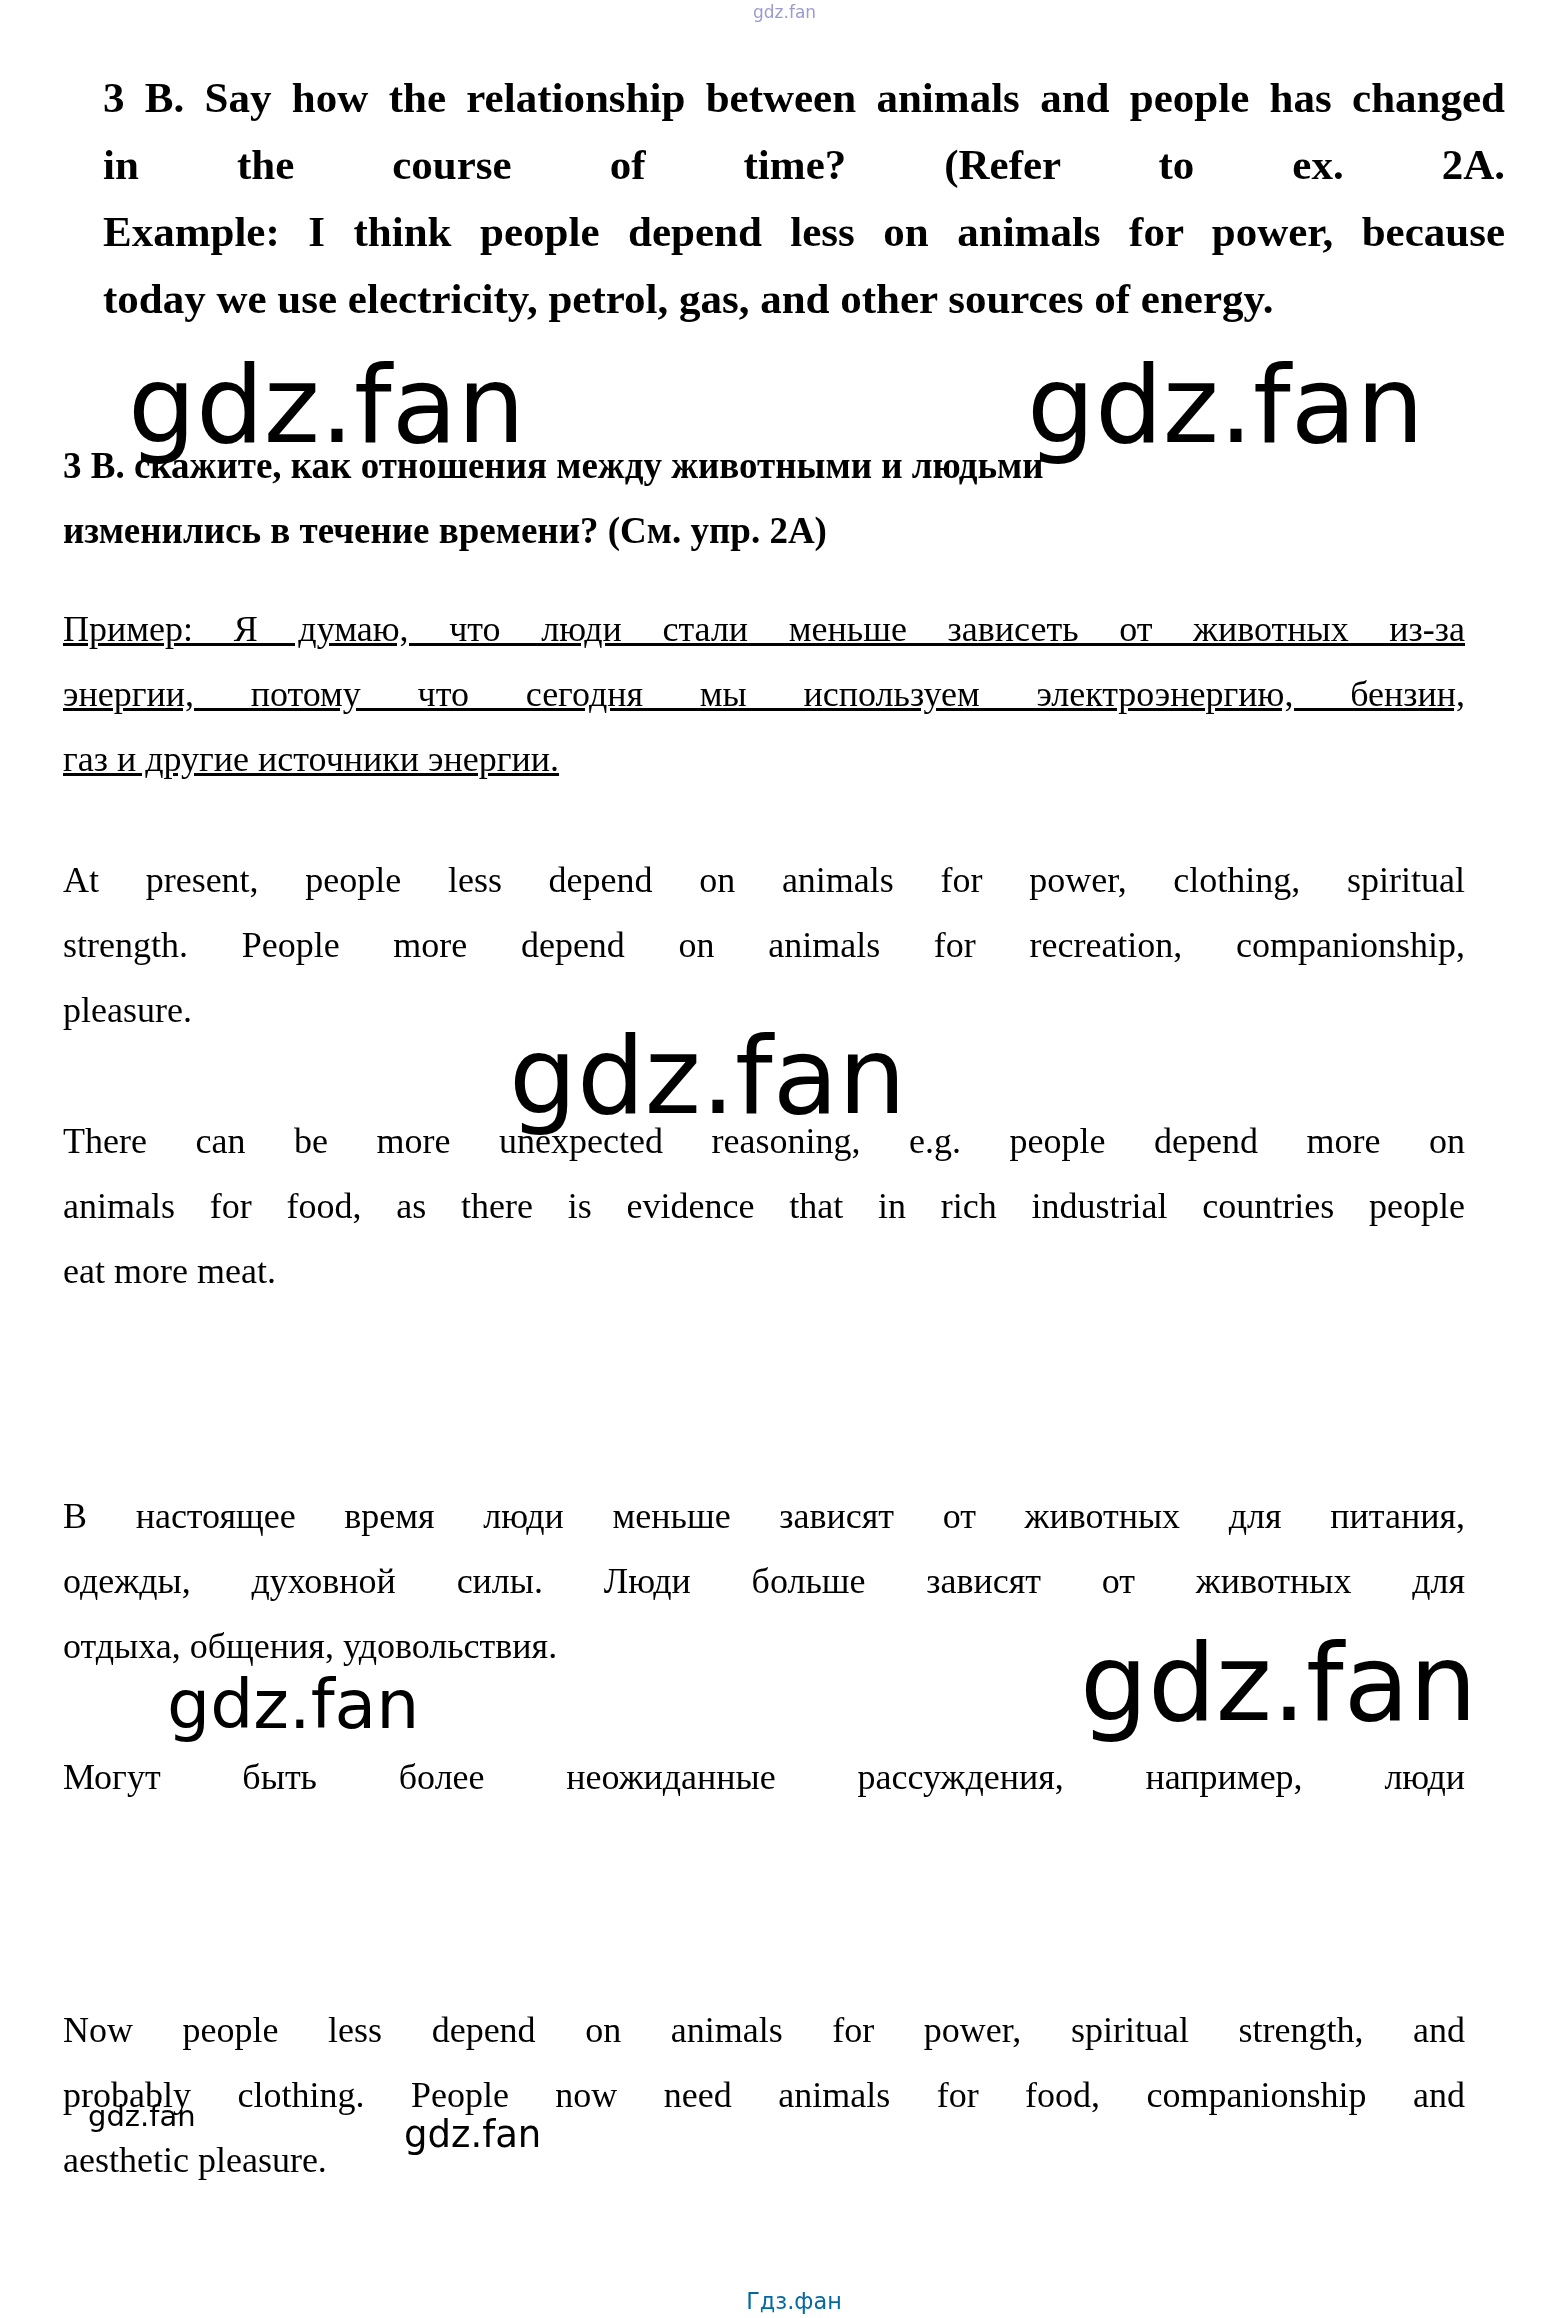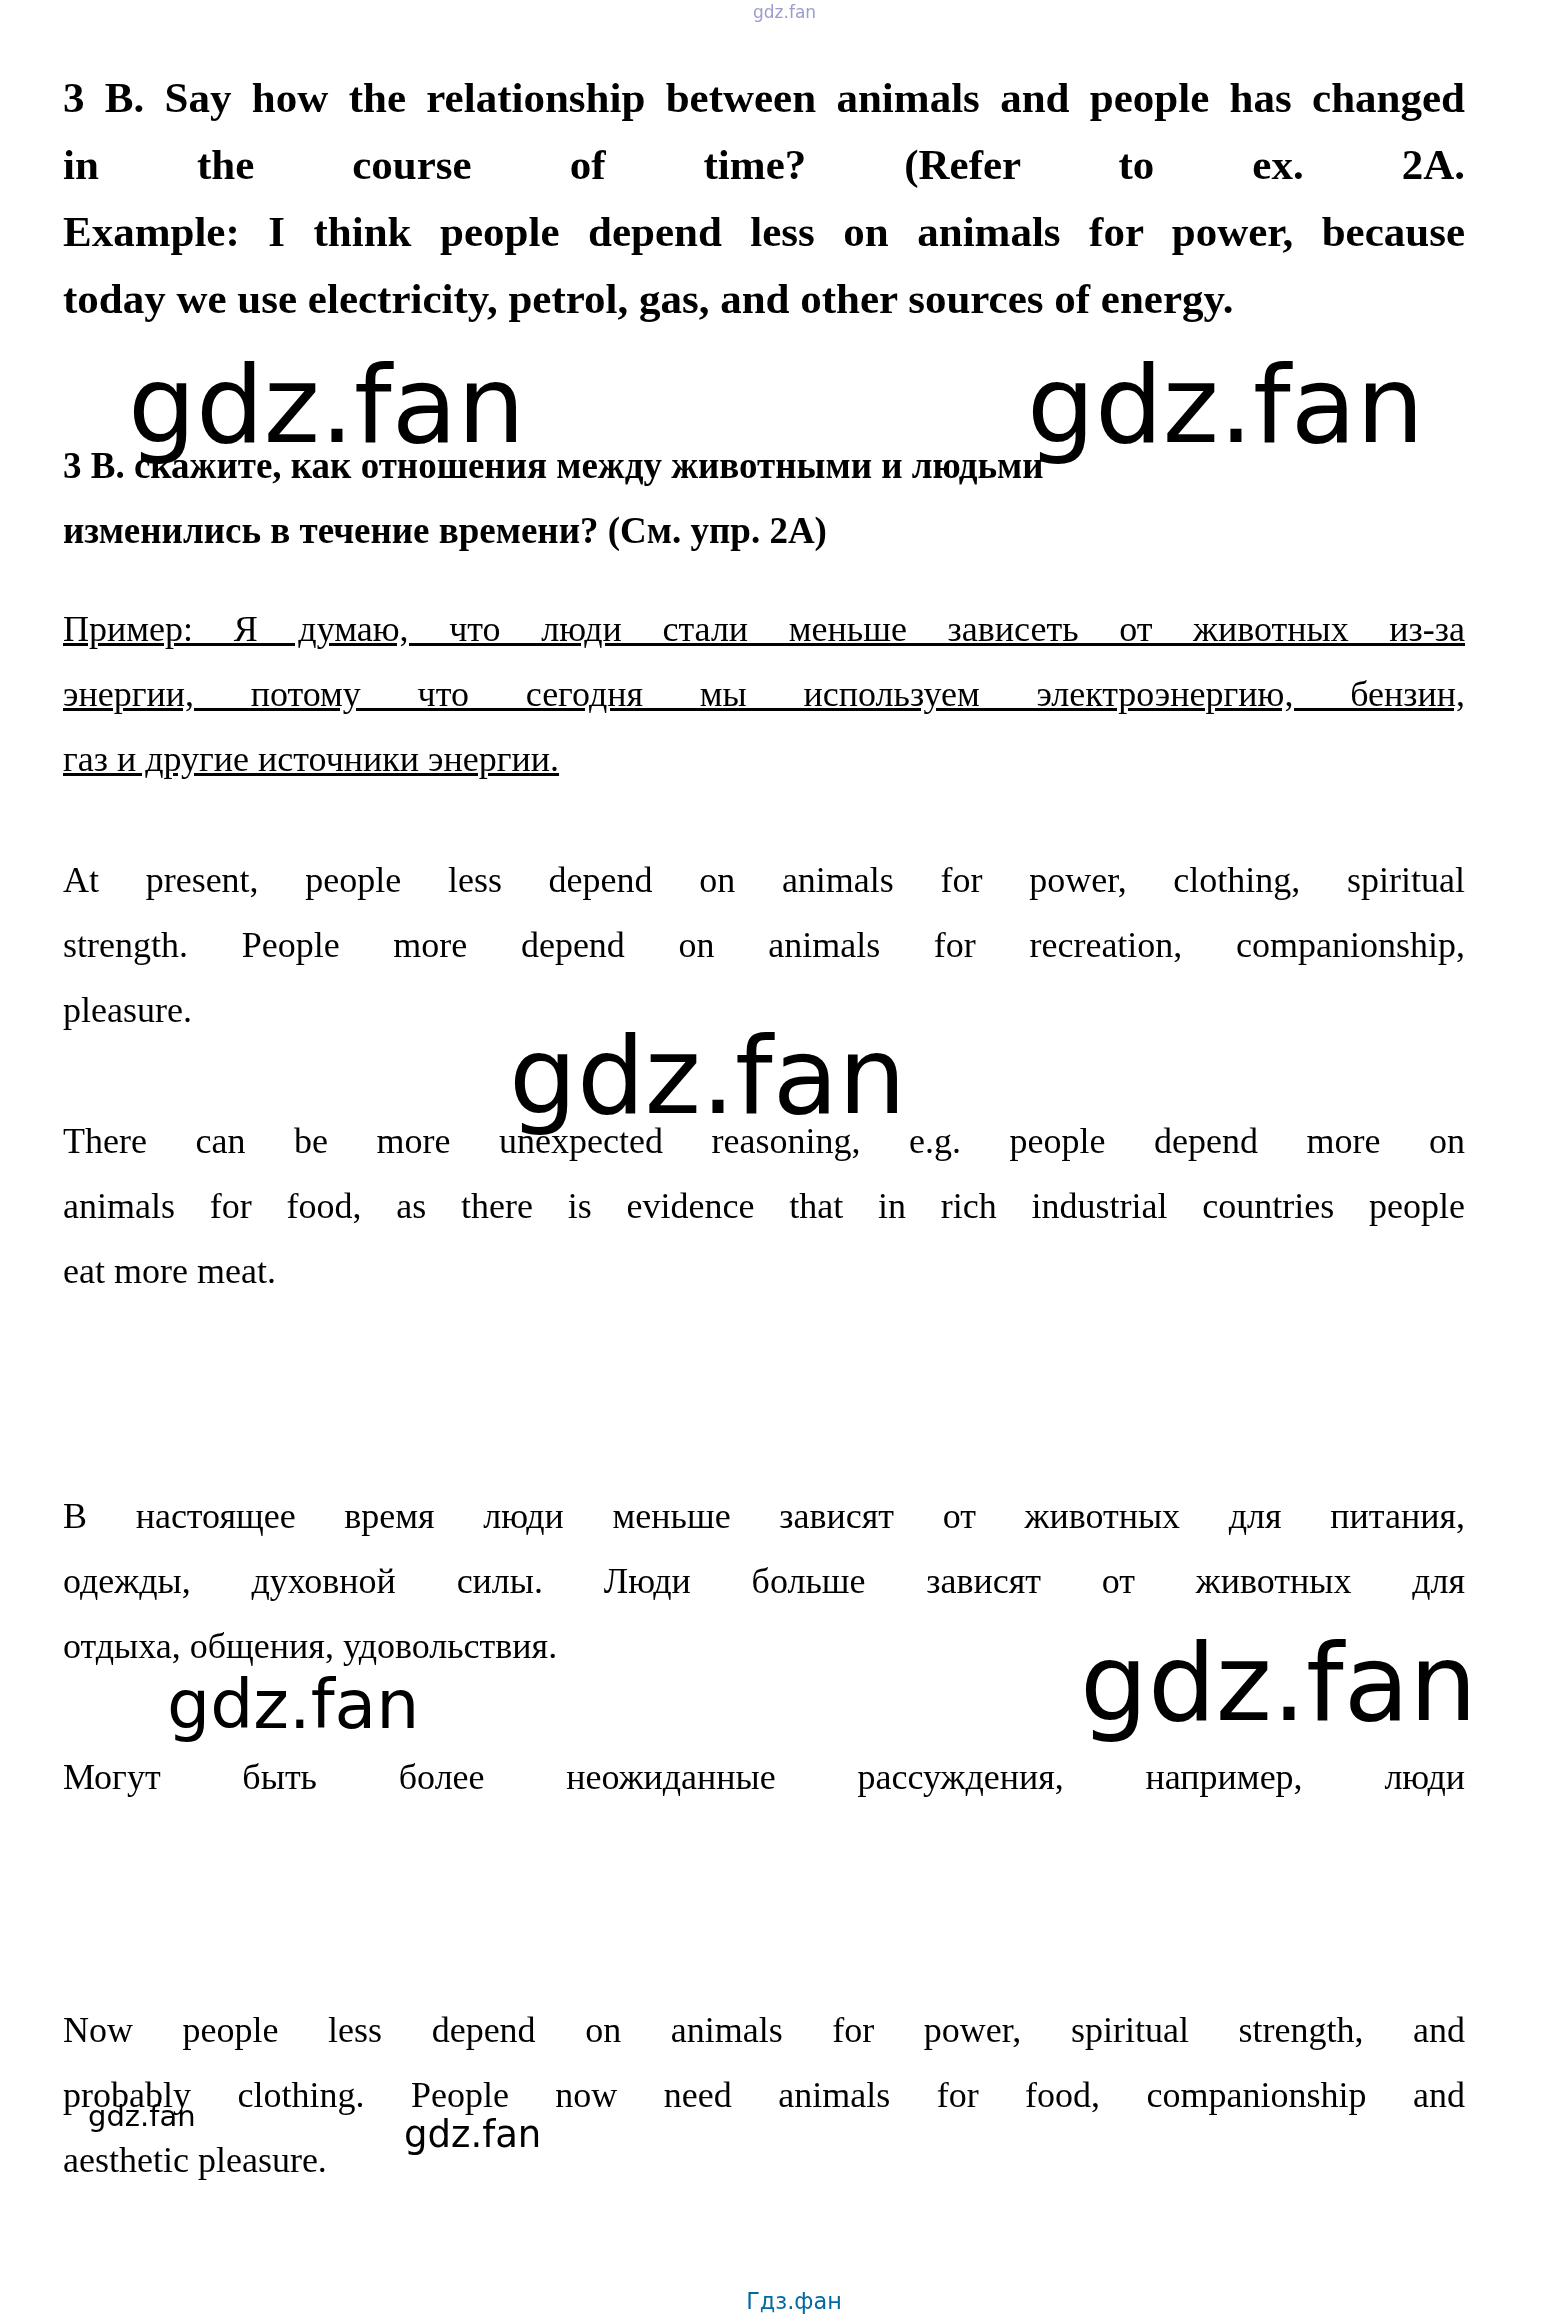--- a/index.html
+++ b/index.html
@@ -45,21 +45,21 @@
     padding-left:11px;
   }
 </style>
 </head>
 <body>
 
 <div id="page">
 
   <span class="wm wm-top">gdz.fan</span>
 
-  <div class="block serif-bold-en" style="top:64px;">
+  <div class="block serif-bold-en" style="top:64px;margin-left:40px;">
     <span class="line j">3 B. Say how the relationship between animals and people has changed</span>
     <span class="line j">in the course of time? (Refer to ex. 2A.</span>
     <span class="line j">Example: I think people depend less on animals for power, because</span>
     <span class="line l">today we use electricity, petrol, gas, and other sources of energy.</span>
   </div>
 
   <span class="wm wm-row1-left">gdz.fan</span>
   <span class="wm wm-row1-right">gdz.fan</span>
 
   <div class="block serif-bold-ru" style="top:433px;">

